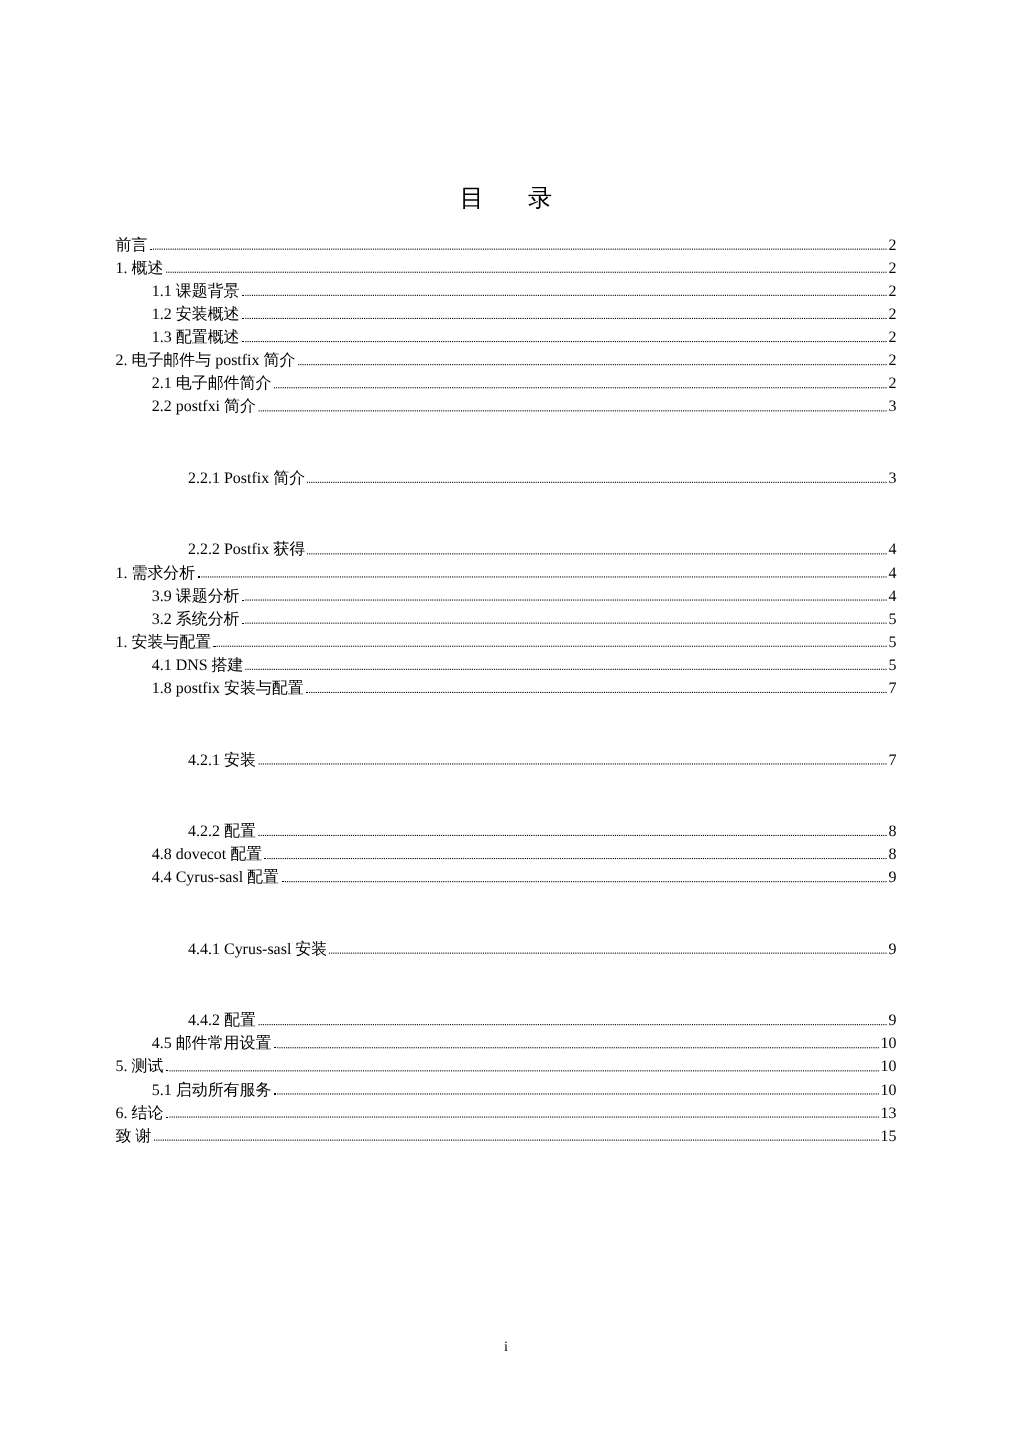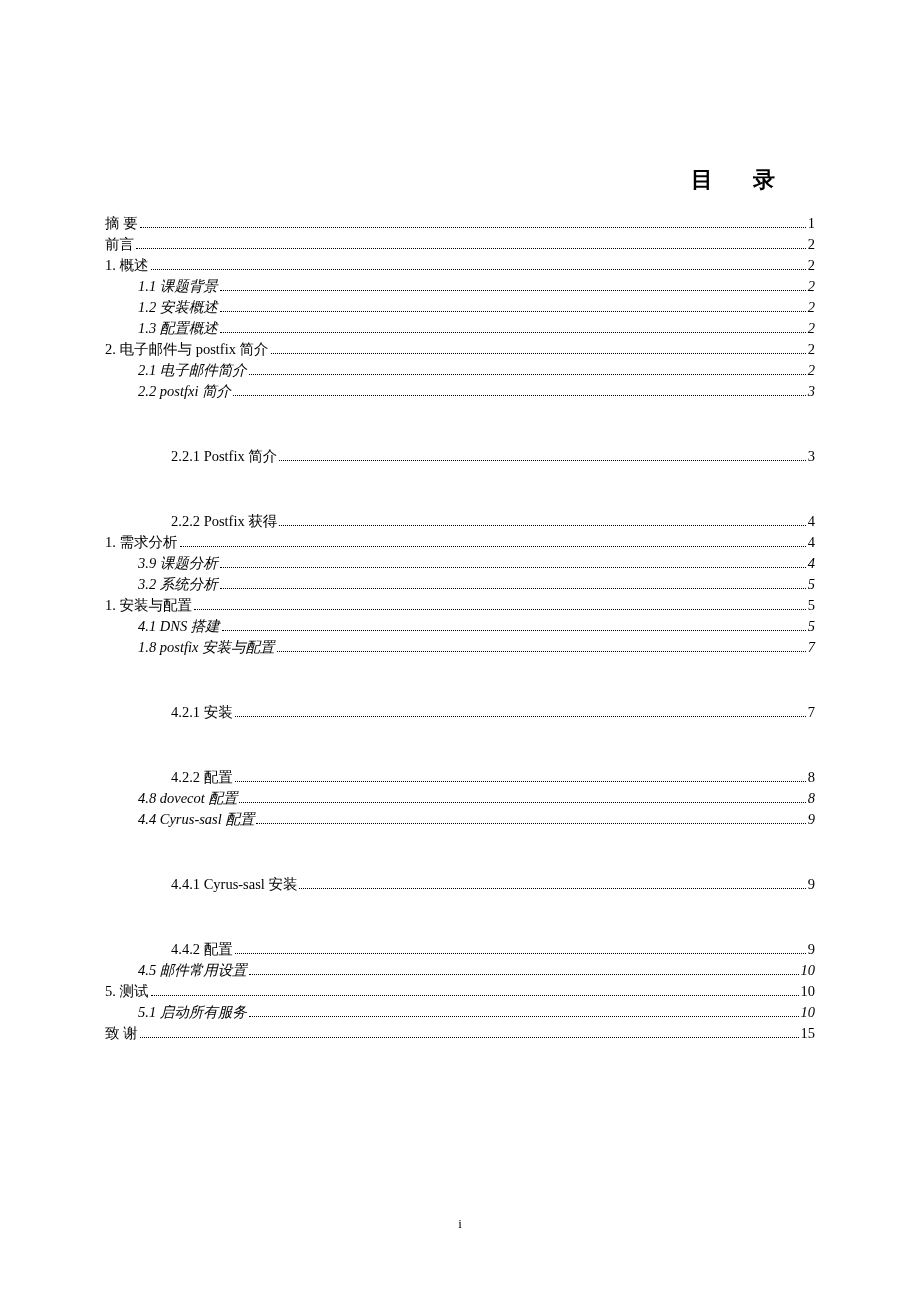--- a/index.html
+++ b/index.html
@@ -5,63 +5,58 @@
     * { margin: 0; padding: 0; box-sizing: border-box; }
     body {
       width: 920px;
       height: 1302px;
       background: #fff;
       font-family: "SimSun", "宋体", serif;
       padding: 165px 105px 0 105px;
       position: relative;
     }
     .toc-title {
-      text-align: right;
+      text-align: center;
       font-size: 22px;
-      font-weight: bold;
+      font-weight: normal;
       letter-spacing: 40px;
       padding-left: 40px;
       margin-bottom: 18px;
     }
     .toc-line {
       display: flex;
       align-items: baseline;
       font-size: 14.5px;
       line-height: 21px;
       white-space: nowrap;
     }
     .toc-line .label { flex-shrink: 0; }
     .toc-line .dots {
       flex: 1;
       border-bottom: 1.5px dotted #000;
       margin: 0 2px 3px 2px;
       min-width: 10px;
     }
     .toc-line .page { flex-shrink: 0; }
-    .indent-1 { padding-left: 33px; font-style: italic; }
+    .indent-1 { padding-left: 33px; }
     .indent-2 { padding-left: 66px; margin-top: 44px; }
     .footer {
       position: absolute;
       bottom: 70px;
       left: 0; right: 0;
       text-align: center;
       font-size: 13px;
     }
   </style>
 </head>
 <body>
 
 <div class="toc-title">目录</div>
 
 <div id="toc-container">
-    <div class="toc-line indent-0">
-      <span class="label">摘  要</span>
-      <span class="dots"></span>
-      <span class="page">1</span>
-    </div>
     <div class="toc-line indent-0">
       <span class="label">前言</span>
       <span class="dots"></span>
       <span class="page">2</span>
     </div>
     <div class="toc-line indent-0">
       <span class="label">1. 概述</span>
       <span class="dots"></span>
       <span class="page">2</span>
     </div>
@@ -174,19 +169,24 @@
       <span class="label">5. 测试</span>
       <span class="dots"></span>
       <span class="page">10</span>
     </div>
     <div class="toc-line indent-1">
       <span class="label">5.1 启动所有服务</span>
       <span class="dots"></span>
       <span class="page">10</span>
     </div>
     <div class="toc-line indent-0">
+      <span class="label">6. 结论</span>
+      <span class="dots"></span>
+      <span class="page">13</span>
+    </div>
+    <div class="toc-line indent-0">
       <span class="label">致      谢</span>
       <span class="dots"></span>
       <span class="page">15</span>
     </div>
   </div>
 
 <div class="footer">i</div>
 
 </body></html>

